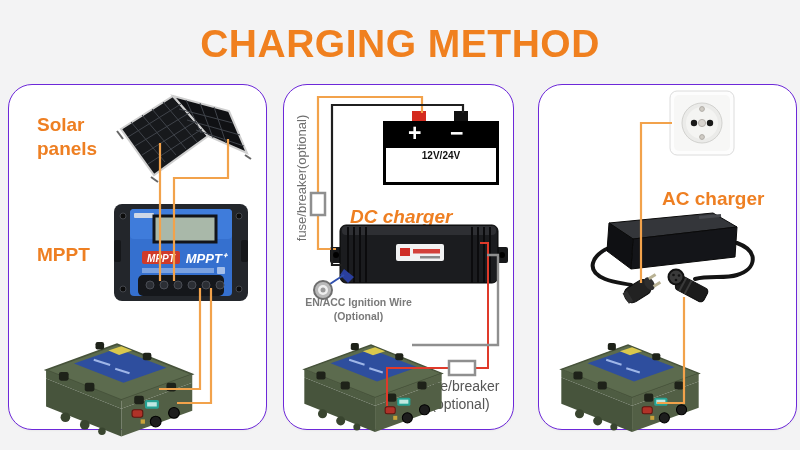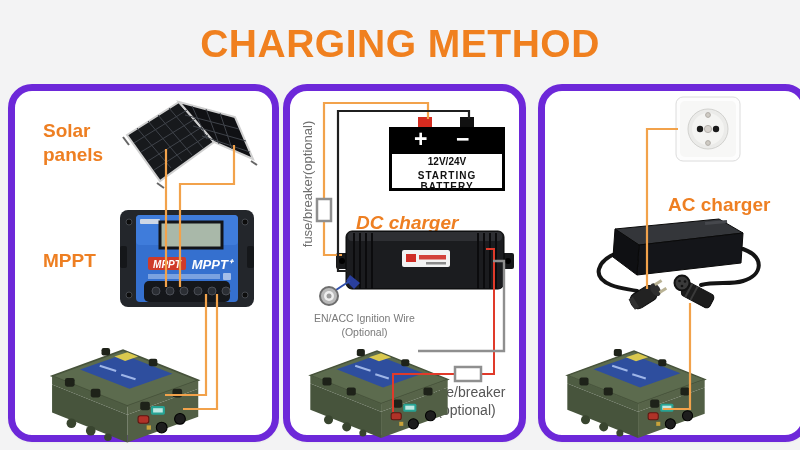--- a/index.html
+++ b/index.html
@@ -7,21 +7,21 @@
     width:800px;height:450px;position:relative;overflow:hidden;
     background:#f3f3f4;
     font-family:"Liberation Sans", sans-serif;
   }
   .title{
     position:absolute;left:0;top:22px;width:800px;text-align:center;
     font-size:39px;font-weight:bold;letter-spacing:.5px;color:#f0801f;
   }
   .panel{
     position:absolute;top:84px;height:344px;background:#ffffff;
-    border:7px solid #6d28d9;border-radius:24px;
+    border:1px solid #6d28d9;border-radius:24px;
     box-shadow:0 1px 2px rgba(0,0,0,.04);
   }
   #panel-solar{left:8px;width:257px;}
   #panel-dc{left:283px;width:229px;}
   #panel-ac{left:538px;width:257px;}
   .abs{position:absolute;}
   .lbl{
     position:absolute;color:#ee7f22;font-weight:bold;font-size:19px;
     line-height:24px;white-space:pre-line;
   }
@@ -164,21 +164,20 @@
   <div class="rotnote" style="left:-71px;top:84px;">fuse/breaker(optional)</div>
 
   <div class="term" style="left:128px;top:26px;background:#d42b1f;"></div>
   <div class="term" style="left:170px;top:26px;background:#111;"></div>
   <div class="batt-body" style="left:99px;top:36px;width:116px;height:64px;">
     <div class="batt-head">
       <span class="batt-sign" style="left:22px;">+</span>
       <span class="batt-sign" style="left:64px;">−</span>
     </div>
     <div class="batt-txt" style="top:26px;font-size:10px;">12V/24V</div>
-    <div class="batt-txt" style="top:40px;font-size:10px;letter-spacing:1px;">STARTING BATTERY</div>
   </div>
 
   <div class="lbl" style="left:66px;top:120px;font-style:italic;">DC charger</div>
 
   <svg class="abs" style="left:46px;top:136px;" width="178" height="68" viewBox="0 0 178 68">
     <rect x="0" y="26" width="14" height="16" rx="2" fill="#17181a"></rect>
     <circle cx="6" cy="34" r="3" fill="#000"></circle>
     <rect x="164" y="26" width="14" height="16" rx="2" fill="#17181a"></rect>
     <circle cx="172" cy="34" r="3" fill="#000"></circle>
     <rect x="10" y="4" width="158" height="58" rx="6" fill="#1b1c1f" stroke="#050505"></rect>
@@ -193,21 +192,21 @@
       <line x1="154" y1="6" x2="154" y2="62"></line>
         <line x1="160" y1="6" x2="160" y2="62"></line>
     </g>
     <rect x="66" y="23" width="48" height="17" rx="2" fill="#f2f2f2"></rect>
     <rect x="70" y="27" width="10" height="8" fill="#cf2d26"></rect>
     <rect x="83" y="28" width="27" height="4.5" fill="#cf2d26" opacity=".9"></rect>
     <rect x="90" y="35" width="20" height="2.5" fill="#8a8a8a"></rect>
     <polygon points="14,48 24,56 18,62 10,54" fill="#2a3f9e"></polygon>
   </svg>
 
-  <div class="note" style="left:-8px;top:220px;width:165px;">
+  <div class="note" style="left:-8px;top:210px;width:165px;font-weight:bold;">
     <div>EN/ACC Ignition Wire</div>
     <div>(Optional)</div>
   </div>
 
   <div class="fusenote" style="left:104px;top:292px;width:145px;">
     <div>fuse/breaker</div>
     <div>(optional)</div>
   </div>
 
   <svg class="abs" style="left:6px;top:248px;" width="162" height="101">

